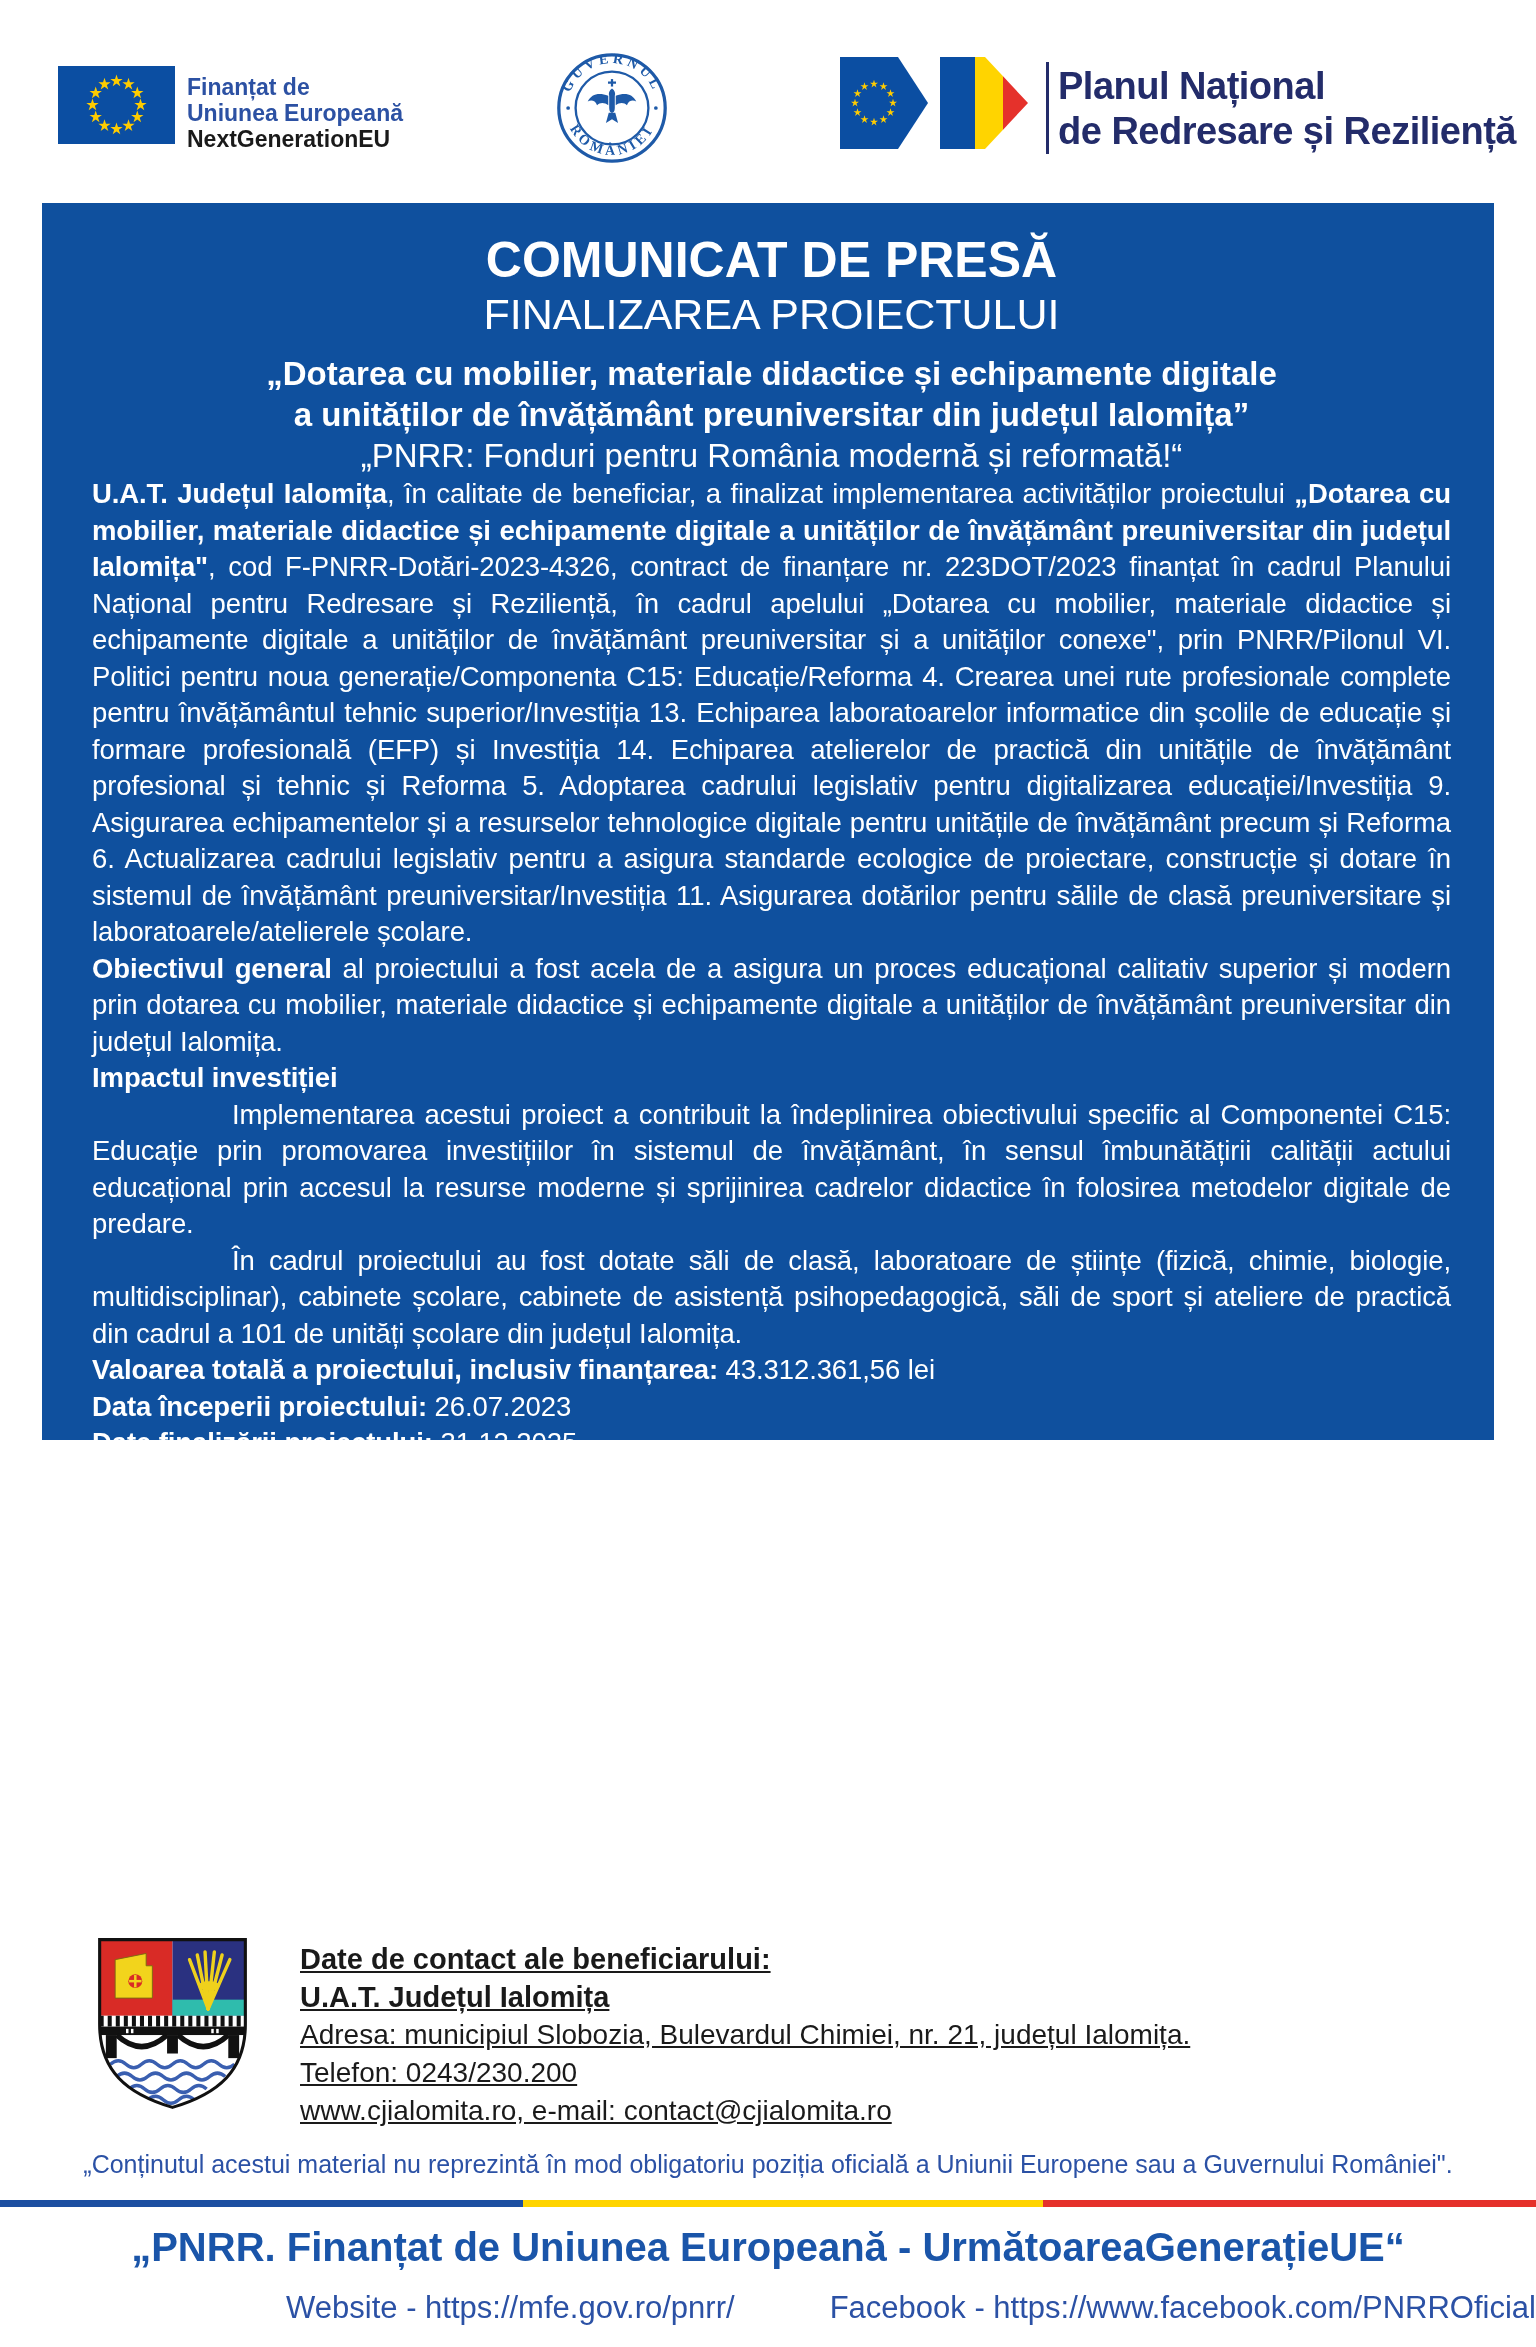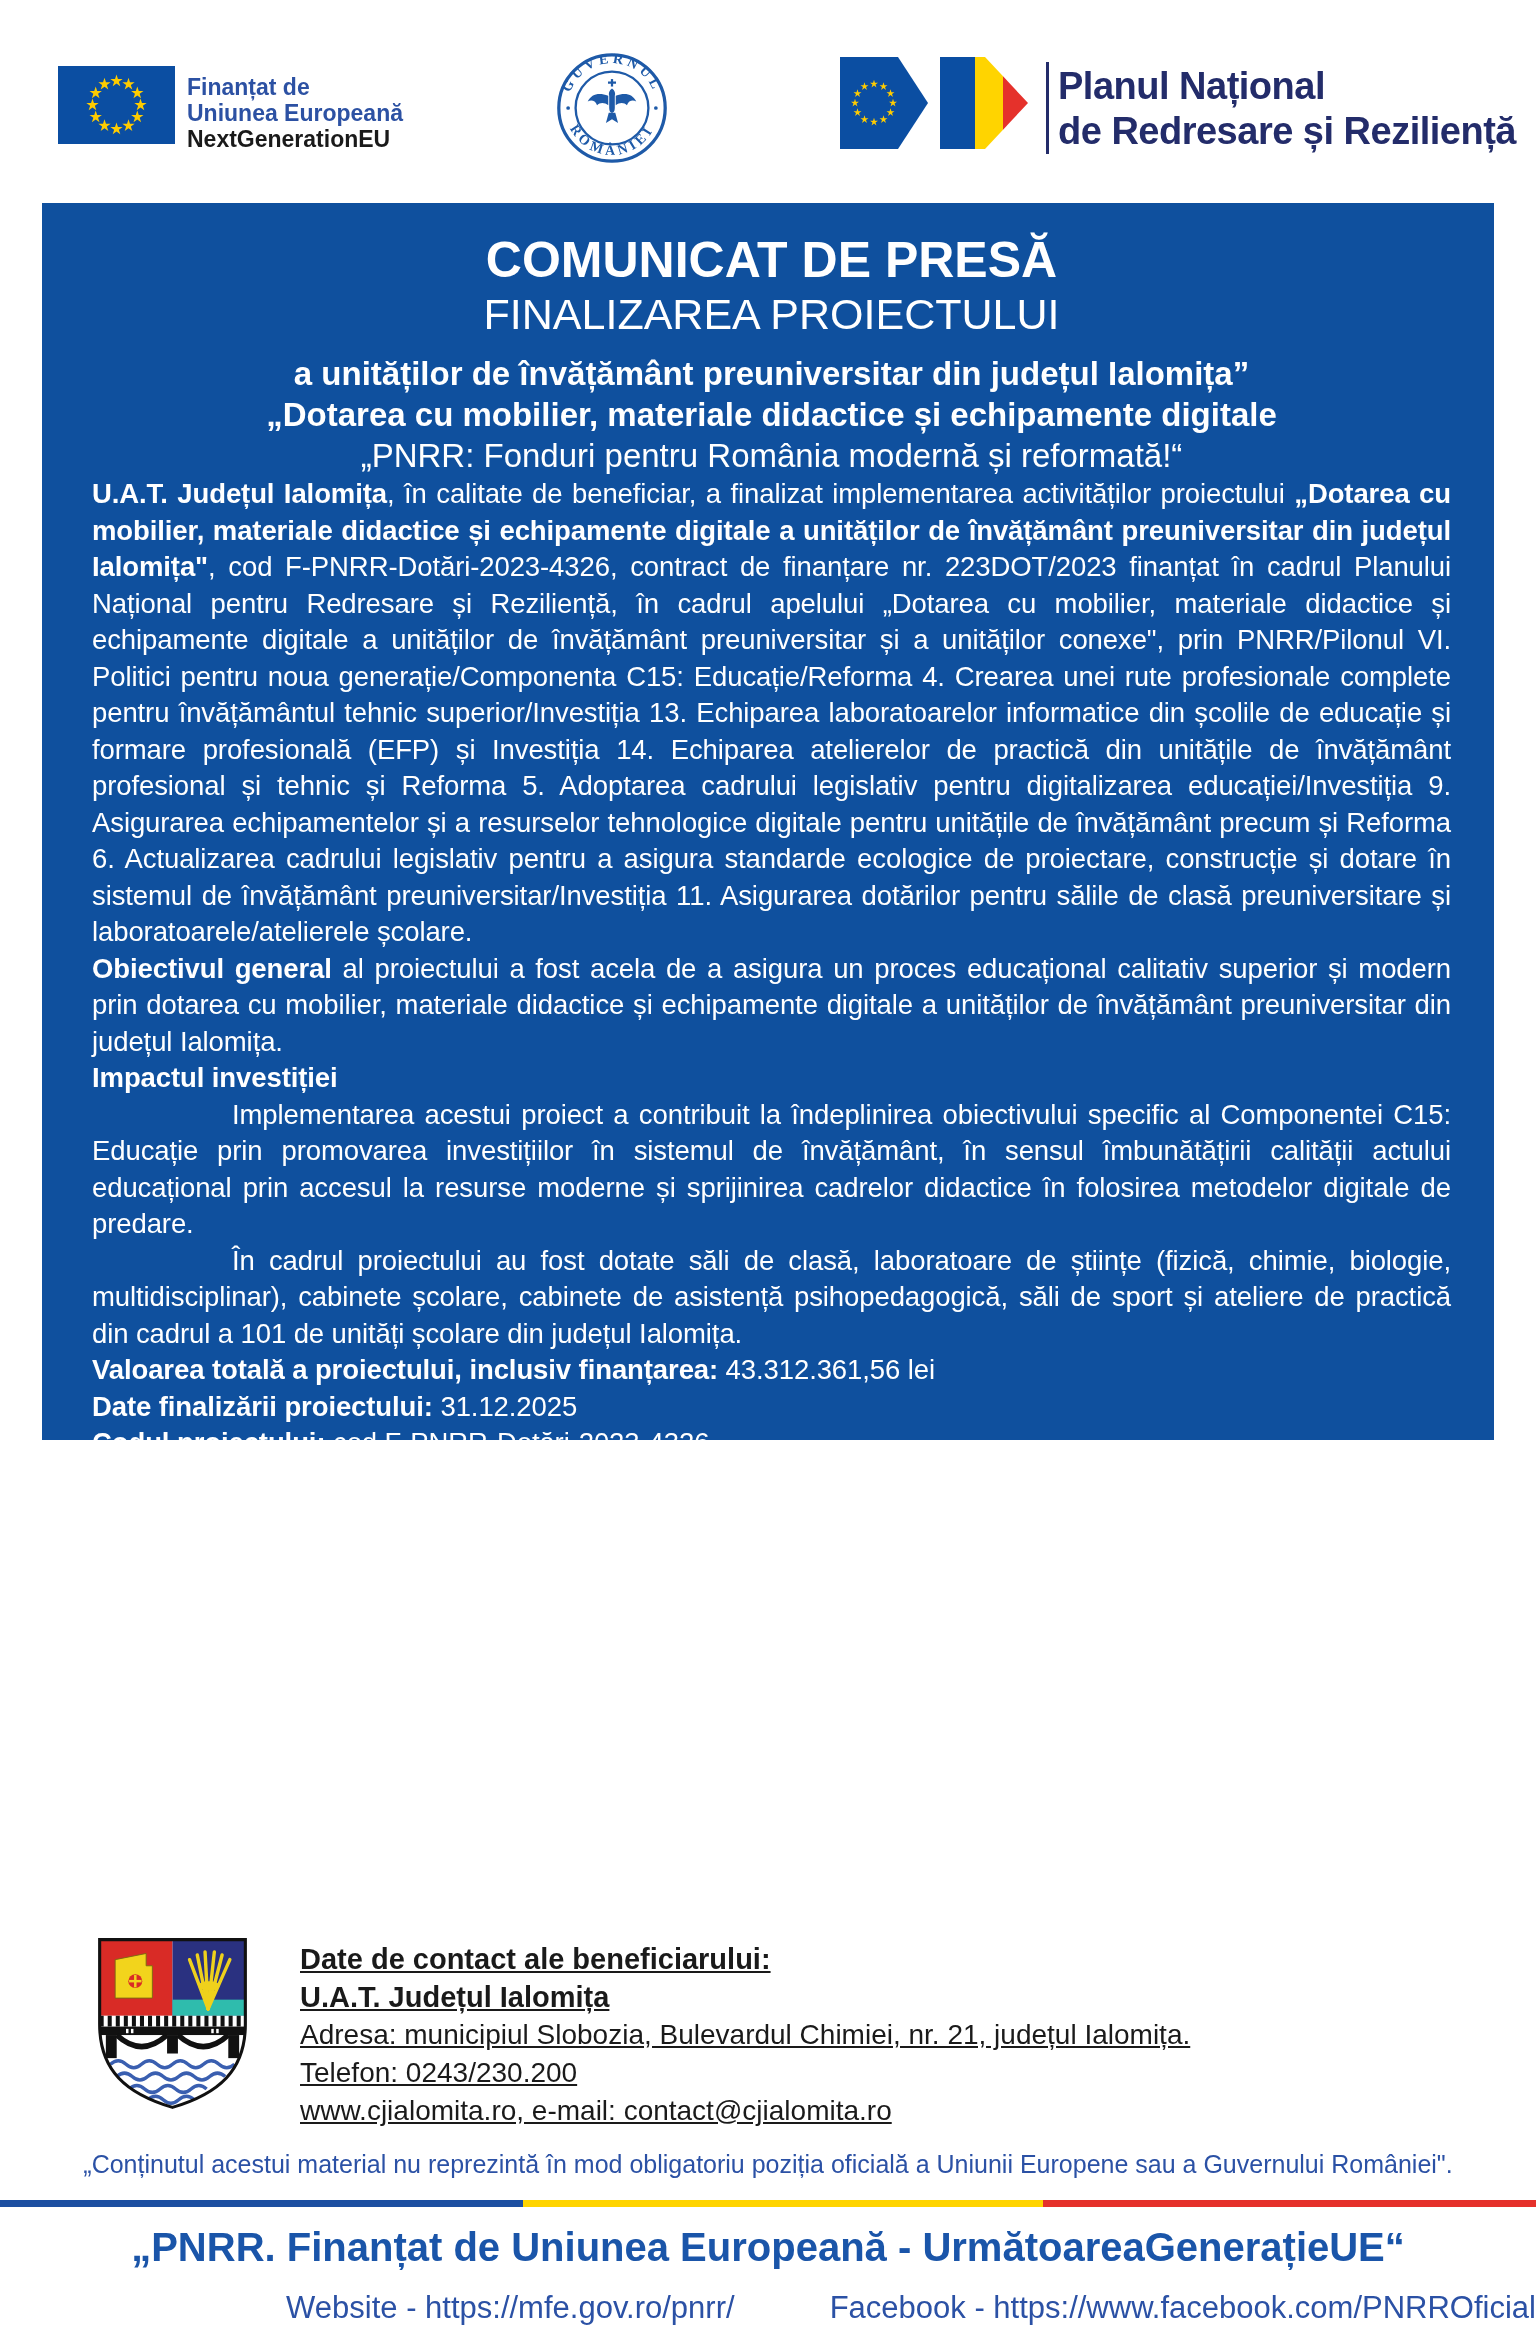--- a/index.html
+++ b/index.html
@@ -139,34 +139,35 @@
     <div class="pnrr-text">
       <div>Planul Național</div>
       <div>de Redresare și Reziliență</div>
     </div>
   </div>
 
   <section class="blue-box">
     <h1 class="bb-title">COMUNICAT DE PRESĂ</h1>
     <h2 class="bb-subtitle">FINALIZAREA PROIECTULUI</h2>
     <div class="bb-proj-wrap">
+      <p class="bb-proj">„Dotarea cu mobilier, materiale didactice și echipamente digitale</p>
       <p class="bb-proj">a unităților de învățământ preuniversitar din județul Ialomița”</p>
-      <p class="bb-proj">„Dotarea cu mobilier, materiale didactice și echipamente digitale</p>
     </div>
     <p class="bb-motto">„PNRR: Fonduri pentru România modernă și reformată!“</p>
 
     <p class="bb-body bb-intro"><span style="font-weight: 700;">U.A.T. Județul Ialomița</span><span>, în calitate de beneficiar, a finalizat implementarea activităților proiectului </span><span style="font-weight: 700;">„Dotarea cu mobilier, materiale didactice și echipamente digitale a unităților de învățământ preuniversitar din județul Ialomița"</span><span>, cod F-PNRR-Dotări-2023-4326, contract de finanțare nr. 223DOT/2023 finanțat în cadrul Planului Național pentru Redresare și Reziliență, în cadrul apelului „Dotarea cu mobilier, materiale didactice și echipamente digitale a unităților de învățământ preuniversitar și a unităților conexe", prin PNRR/Pilonul VI. Politici pentru noua generație/Componenta C15: Educație/Reforma 4. Crearea unei rute profesionale complete pentru învățământul tehnic superior/Investiția 13. Echiparea laboratoarelor informatice din școlile de educație și formare profesională (EFP) și Investiția 14. Echiparea atelierelor de practică din unitățile de învățământ profesional și tehnic și Reforma 5. Adoptarea cadrului legislativ pentru digitalizarea educației/Investiția 9. Asigurarea echipamentelor și a resurselor tehnologice digitale pentru unitățile de învățământ precum și Reforma 6. Actualizarea cadrului legislativ pentru a asigura standarde ecologice de proiectare, construcție și dotare în sistemul de învățământ preuniversitar/Investiția 11. Asigurarea dotărilor pentru sălile de clasă preuniversitare și laboratoarele/atelierele școlare.</span></p>
 
     <p class="bb-body bb-objective"><span style="font-weight: 700;">Obiectivul general</span><span> al proiectului a fost acela de a asigura un proces educațional calitativ superior și modern prin dotarea cu mobilier, materiale didactice și echipamente digitale a unităților de învățământ preuniversitar din județul Ialomița.</span></p>
 
     <p class="bb-body bb-impact-heading">Impactul investiției</p>
     <p class="bb-body bb-impact-p">Implementarea acestui proiect a contribuit la îndeplinirea obiectivului specific al Componentei C15: Educație prin promovarea investițiilor în sistemul de învățământ, în sensul îmbunătățirii calității actului educațional prin accesul la resurse moderne și sprijinirea cadrelor didactice în folosirea metodelor digitale de predare.</p>
     <p class="bb-body bb-impact-p">În cadrul proiectului au fost dotate săli de clasă, laboratoare de științe (fizică, chimie, biologie, multidisciplinar), cabinete școlare, cabinete de asistență psihopedagogică, săli de sport și ateliere de practică din cadrul a 101 de unități școlare din județul Ialomița.</p>
 
     <p class="bb-body bb-fact"><span style="font-weight: 700;">Valoarea totală a proiectului, inclusiv finanțarea:</span><span> 43.312.361,56 lei</span></p>
+    <p class="bb-body bb-fact"><span style="font-weight: 700;">Data începerii proiectului:</span><span> 26.07.2023</span></p>
     <p class="bb-body bb-fact"><span style="font-weight: 700;">Date finalizării proiectului:</span><span> 31.12.2025</span></p>
     <p class="bb-body bb-fact"><span style="font-weight: 700;">Codul proiectului:</span><span> cod F-PNRR-Dotări-2023-4326</span></p>
   </section>
 
   <svg class="coat-of-arms" width="155" height="177" viewBox="0 0 100 115" preserveAspectRatio="none">
     <defs>
       <clipPath id="shieldClip">
           <path d="M3,3 H97 V58 C97,88 80,103 50,112 C20,103 3,88 3,58 Z"></path>
         </clipPath>
     </defs>

